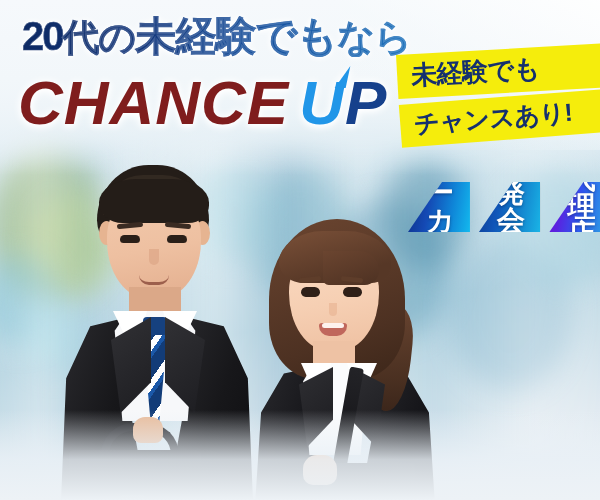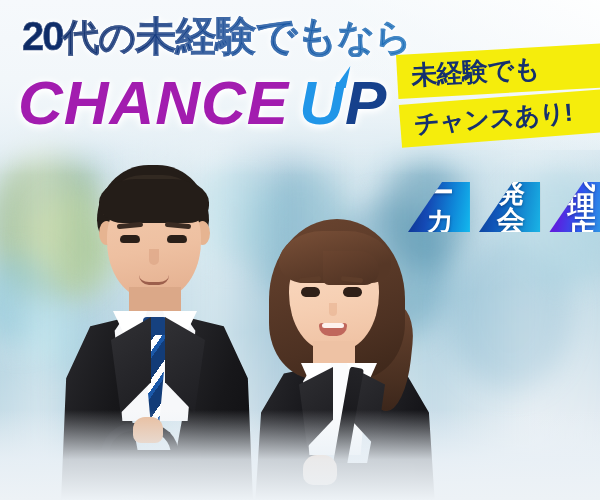--- a/index.html
+++ b/index.html
@@ -295,21 +295,21 @@
     left: 18px;
     top: 72px;
     white-space: nowrap;
     font-weight: 900;
     font-style: italic;
     font-size: 62px;
     line-height: 1;
     letter-spacing: 1px;
     filter: drop-shadow(0 0 4px rgba(255,255,255,.95)) drop-shadow(0 2px 2px rgba(255,255,255,.85));
   }
-  .logo .chance { color: #a21caf; margin-top: 36px; }
+  .logo .chance { color: #7f1d1d; margin-top: 36px; }
   .logo .up-u {
     color: #2196e8;
     position: relative;
     display: inline-block;
     margin-left: 10px;
   }
   .logo .up-u .arrow {
     position: absolute;
     right: -3px;
     top: -6px;

